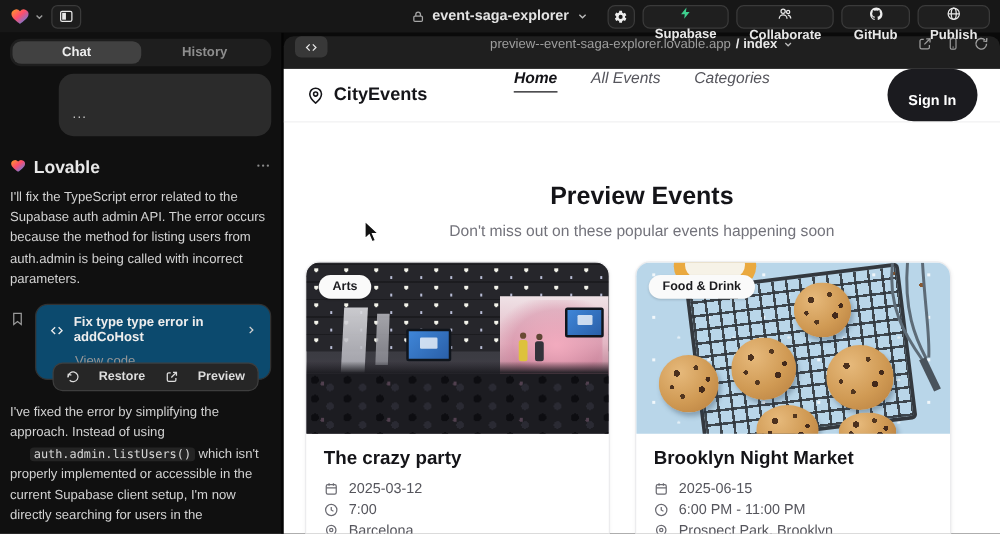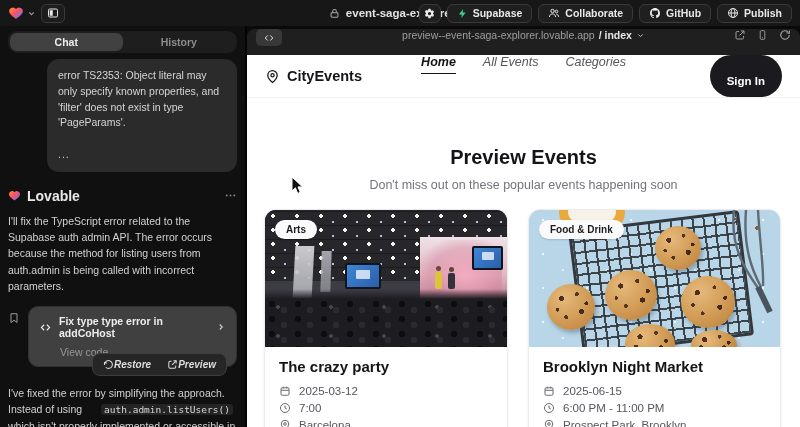--- a/index.html
+++ b/index.html
@@ -9,46 +9,46 @@
 
   
   .topbar { height:26px; background:#171717; display:flex; align-items:center; padding:0 8px; position:relative; }
   .tb-left { display:flex; align-items:center; gap:5px; }
   .logo-btn { display:flex; align-items:center; gap:3px; background:none; border:none; cursor:pointer; }
   .toggle-btn { width:24px; height:19px; border:1px solid #3a3a3a; border-radius:5px; background:#1d1d1d; display:flex; align-items:center; justify-content:center; }
   .tb-center { position:absolute; left:0; right:0; display:flex; justify-content:center; align-items:center; gap:6px; pointer-events:none; }
   .tb-center > * { pointer-events:auto; }
   .tb-title { color:#e3e3e3; font-size:11.5px; font-weight:600; }
   .tb-right { margin-left:auto; display:flex; align-items:center; gap:6px; position:relative; z-index:2; }
-  .tb-btn { display:flex; align-items:center; gap:5px; background:#1f1f1f; border:1px solid #3a3a3a; border-radius:6px; color:#e8e8e8; font-size:10.5px; font-weight:600; padding:0 9px; height:19px; font-family:"Liberation Sans",sans-serif; cursor:pointer; }
+  .tb-btn { display:flex; align-items:center; gap:5px; background:#1f1f1f; border:1px solid #3a3a3a; border-radius:6px; color:#e8e8e8; font-size:10.5px; font-weight:600; padding:0 9px; height:19px; font-family:"Liberation Sans",sans-serif; cursor:pointer;flex-direction:column; }
   .tb-btn.icon-only { width:22px; padding:0; justify-content:center; }
 
   
   .main { display:flex; height:401px; }
 
   
-  .chat { width:247px; background:#101010; padding:5px 8px 0 8px; overflow:hidden; border-right:2px solid #040404; }
+  .chat { width:227px; background:#101010; padding:5px 8px 0 8px; overflow:hidden; border-right:2px solid #040404; }
   .tabs { display:flex; background:#1e1e1e; border-radius:9px; padding:2px; }
   .tab { flex:1; text-align:center; font-size:10.5px; font-weight:600; color:#8d8d8d; padding:3px 0; border-radius:7px; cursor:pointer; }
   .tab.active { background:#414141; color:#ededed; }
   .bubble { margin:6px 0 0 39px; background:#2b2b2b; border-radius:12px; padding:9px 11px; color:#d6d6d6; font-size:10.5px; line-height:1.5; }
   .bubble .more { margin-top:16px; color:#c9c9c9; letter-spacing:1px; }
   .lov-row { display:flex; align-items:center; gap:6px; margin-top:16px; }
   .lov-name { color:#e8e8e8; font-size:14px; font-weight:700; }
   .dots-btn { margin-left:auto; background:none; border:none; color:#8a8a8a; cursor:pointer; display:flex; }
   .msg { margin-top:9px; color:#d2d2d2; font-size:10.5px; line-height:1.55; }
   .msg code { font-family:"DejaVu Sans Mono", monospace; font-size:9.5px; color:#d8d8d8; background:#242424; padding:0 3px; border-radius:3px;margin-left:16px; }
   .action-row { display:flex; gap:8px; margin-top:12px; position:relative; }
   .bookmark { margin-top:5px; color:#9a9a9a; flex:0 0 auto; }
-  .action-card { flex:1; background:#404040; border:1px solid #323232; border-radius:10px; padding:8px 10px; cursor:pointer; }
+  .action-card { flex:1; background:#0c4a6e; border:1px solid #323232; border-radius:10px; padding:8px 10px; cursor:pointer; }
   .ac-title { display:flex; align-items:center; gap:7px; color:#ededed; font-size:10.5px; font-weight:700; }
   .ac-title .chev { margin-left:auto; color:#cfcfcf; }
   .ac-sub { margin:7px 0 0 21px; color:#979797; font-size:10.5px; }
   .hover-toolbar { position:absolute; right:10px; bottom:-9px; display:flex; gap:2px; background:#262626; border:1px solid #3e3e3e; border-radius:8px; padding:2px 3px; }
-  .ht-btn { display:flex; align-items:flex-start; gap:0; background:none; border:none; color:#dddddd; font-size:10px; font-weight:600; padding:3px 7px; cursor:pointer; font-family:"Liberation Sans",sans-serif;font-style:italic; }
+  .ht-btn { display:flex; align-items:flex-start; gap:15px; background:none; border:none; color:#dddddd; font-size:10px; font-weight:600; padding:3px 7px; cursor:pointer; font-family:"Liberation Sans",sans-serif; }
   .msg.last { margin-top:18px; }
 
   
   .preview { flex:1; display:flex; flex-direction:column; padding-top:3px; }
   .chrome { height:26px; background:#1f1f1f; border-radius:8px 8px 0 0; display:flex; align-items:flex-start; padding:0 9px; position:relative; }
   .code-btn { width:26px; height:17px; background:#383838; border-radius:5px; color:#e8e8e8; display:flex; align-items:center; justify-content:center; border:none; cursor:pointer; }
   .url-wrap { position:absolute; left:0; right:0; display:flex; justify-content:center; align-items:center; gap:4px; color:#9e9e9e; font-size:10.5px; pointer-events:none; }
   .url-wrap > * { pointer-events:auto; }
   .url-path { color:#e8e8e8; font-weight:600; }
   .chrome-icons { margin-left:auto; display:flex; align-items:center; gap:11px; color:#a0a0a0; position:relative; z-index:2; }
@@ -245,21 +245,20 @@
 
 <div class="main">
 
   <div class="chat">
     <div class="tabs">
       <div class="tab active">Chat</div>
       <div class="tab">History</div>
     </div>
 
     <div class="bubble">
-      <div>error TS2353: Object literal may only specify known properties, and 'filter' does not exist in type 'PageParams'.</div>
       <div class="more">...</div>
     </div>
 
     <div class="lov-row">
       <span>
         <svg width="13" height="13" viewBox="0 0 24 24">
             <defs>
               <linearGradient id="hg2" x1="0" y1="0" x2="1" y2="1">
                 <stop offset="0" stop-color="#ff9b26"></stop>
                 <stop offset="0.45" stop-color="#ff4d6d"></stop>

